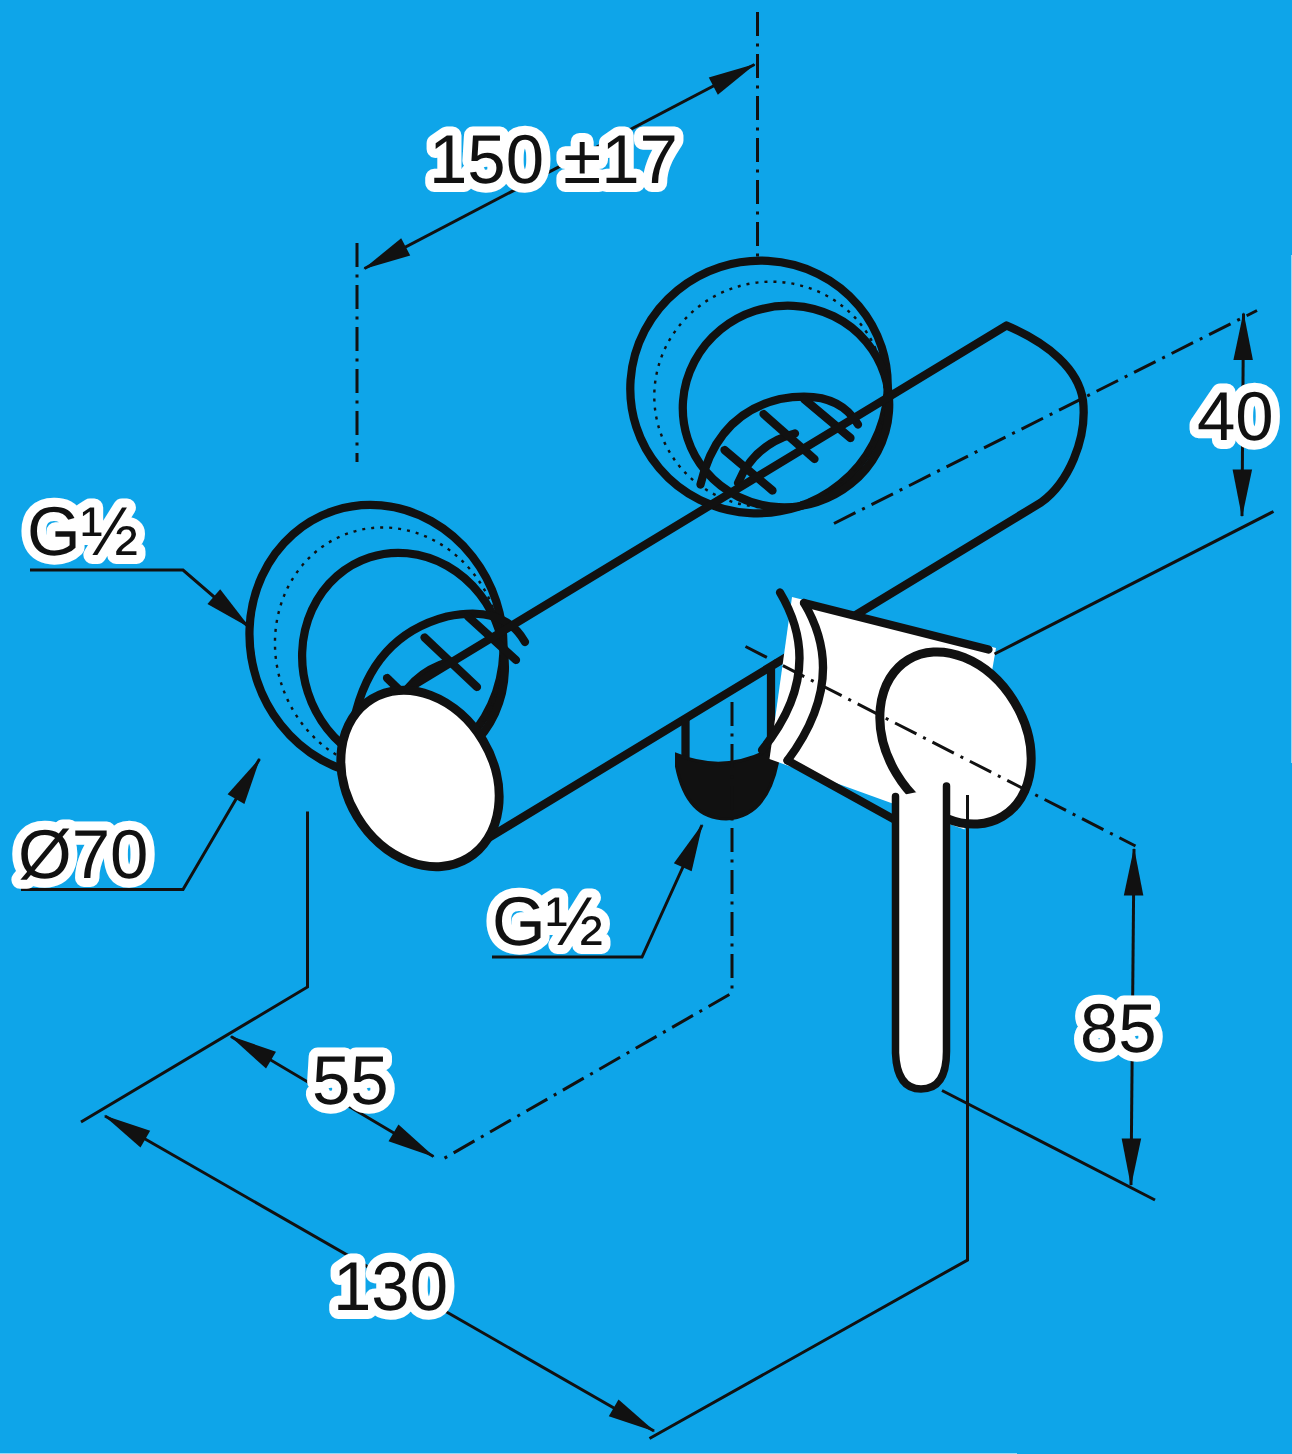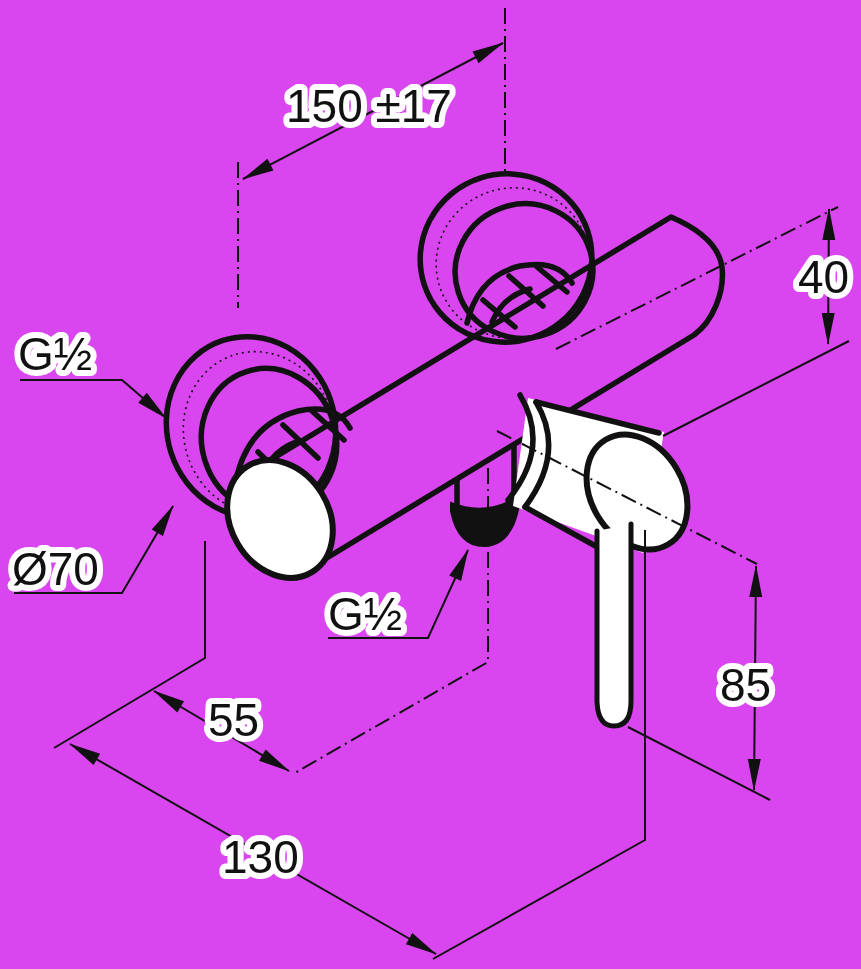--- a/index.html
+++ b/index.html
@@ -1,16 +1,16 @@
 <!DOCTYPE html>
 <html><head>
 <meta charset="utf-8">
 <style>
   html,body{margin:0;padding:0;background:#ffffff;}
-  .stage{width:861px;height:969px;background:#d946ef;position:relative;overflow:hidden;}
+  .stage{width:861px;height:969px;background:#0ea5e9;position:relative;overflow:hidden;}
   svg{display:block;}
   .thick{fill:none;stroke:#111111;stroke-width:5.5;stroke-linecap:round;stroke-linejoin:round;}
   .thick6{fill:#ffffff;stroke:#111111;stroke-width:6;stroke-linejoin:round;}
   .thin{fill:none;stroke:#111111;stroke-width:2;stroke-linecap:butt;stroke-linejoin:miter;}
   .cl{fill:none;stroke:#111111;stroke-width:2;stroke-dasharray:16 5 2 5;stroke-linecap:butt;}
   .dotted{fill:none;stroke:#111111;stroke-width:1.6;stroke-dasharray:2 4;}
   .t{font-family:"Liberation Sans","DejaVu Sans",sans-serif;font-size:46px;fill:#111111;
      paint-order:stroke;stroke:#ffffff;stroke-width:12;stroke-linejoin:round;}
 </style>
 </head>

